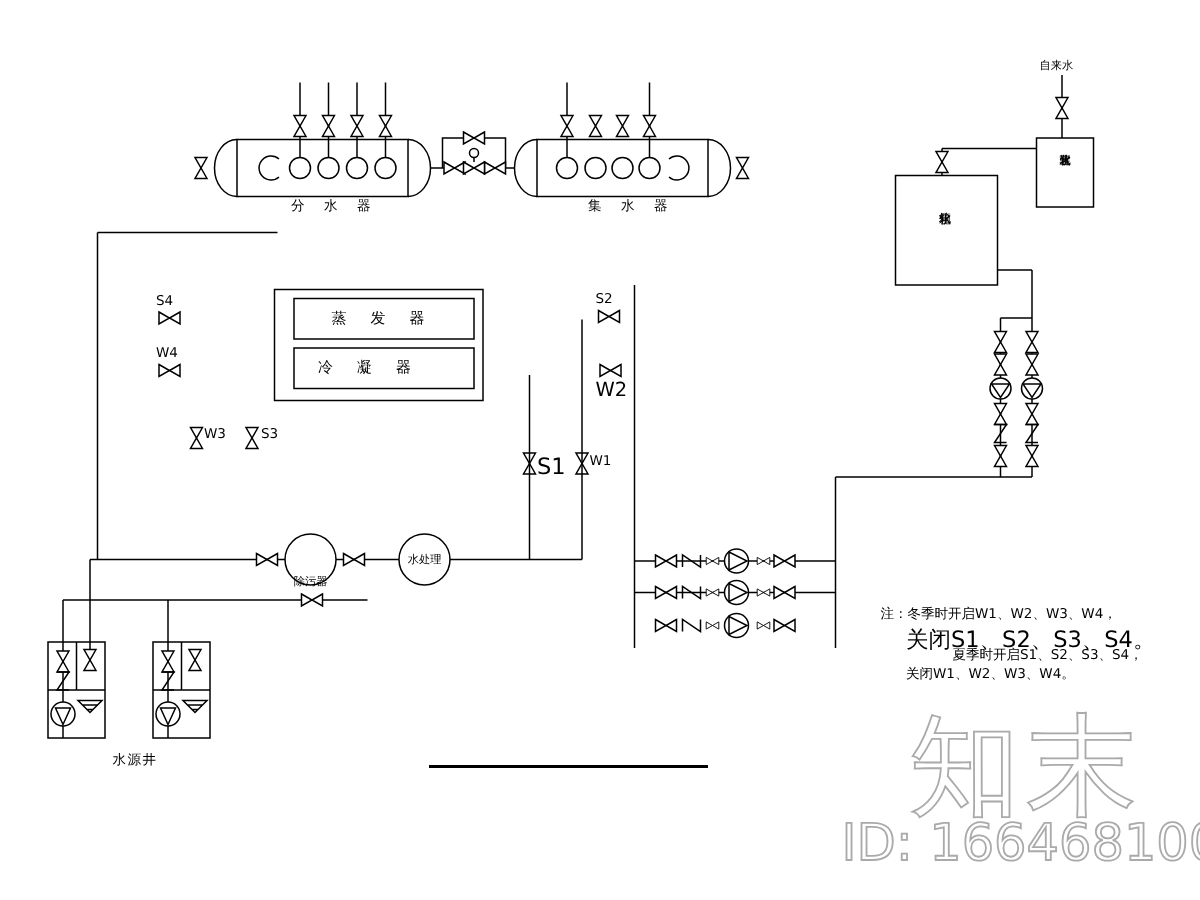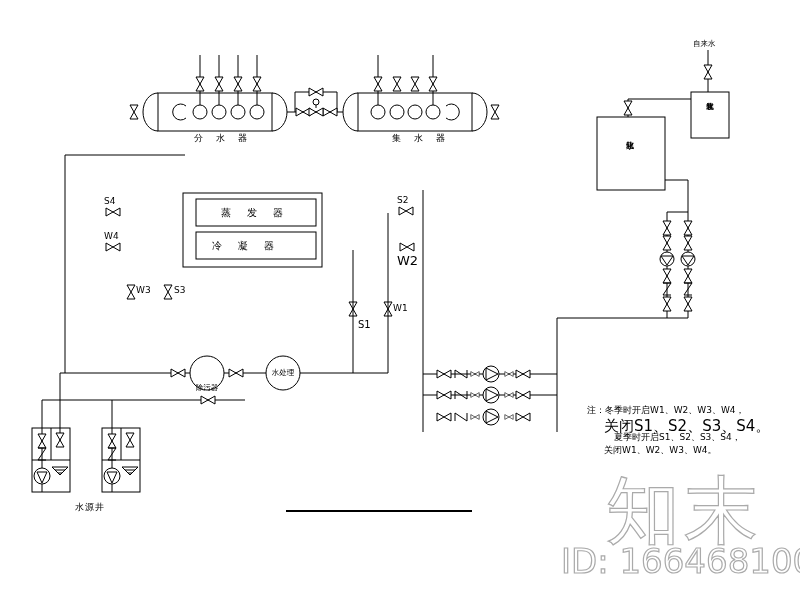--- a/index.html
+++ b/index.html
@@ -228,22 +228,22 @@
 <div class="lb" style="left:693px;top:40px;font-size:7.5px;">自来水</div>
 <div class="lb vt" style="left:706px;top:96px;font-size:7.5px;">软化水装置</div>
 <div class="lb vt" style="left:625px;top:135px;font-size:8px;">软化水箱</div>
 
 <div class="lb" style="left:104px;top:197px;font-size:9px;">S4</div>
 <div class="lb" style="left:104px;top:232px;font-size:9px;">W4</div>
 <div class="lb" style="left:136px;top:286px;font-size:9px;">W3</div>
 <div class="lb" style="left:174px;top:286px;font-size:9px;">S3</div>
 <div class="lb" style="left:397px;top:196px;font-size:9px;">S2</div>
 <div class="lb" style="left:397px;top:242px;font-size:13px;margin-top:12px;">W2</div>
-<div class="lb" style="left:358px;top:304px;font-size:10px;margin-top:16px;">S1</div>
+<div class="lb" style="left:358px;top:304px;font-size:15px;">S1</div>
 <div class="lb" style="left:393px;top:304px;font-size:9px;">W1</div>
 
 <div class="lb" style="left:587px;top:406px;font-size:9px;">注：冬季时开启W1、W2、W3、W4，</div>
 <div class="lb" style="left:604px;top:419px;font-size:15px;">关闭S1、S2、S3、S4。</div>
-<div class="lb" style="left:614px;top:433px;font-size:9px;">夏季时开启S1、S2、S3、S4，</div>
+<div class="lb" style="left:635px;top:433px;font-size:9px;">夏季时开启S1、S2、S3、S4，</div>
 <div class="lb" style="left:604px;top:446px;font-size:9px;">关闭W1、W2、W3、W4。</div>
 
 
 </div>
 
 </body></html>

